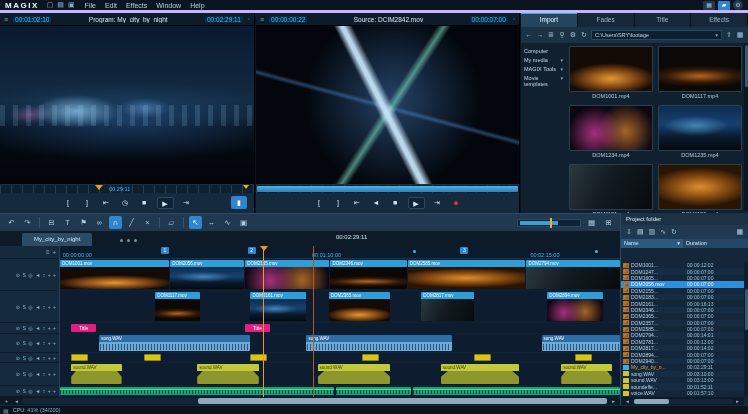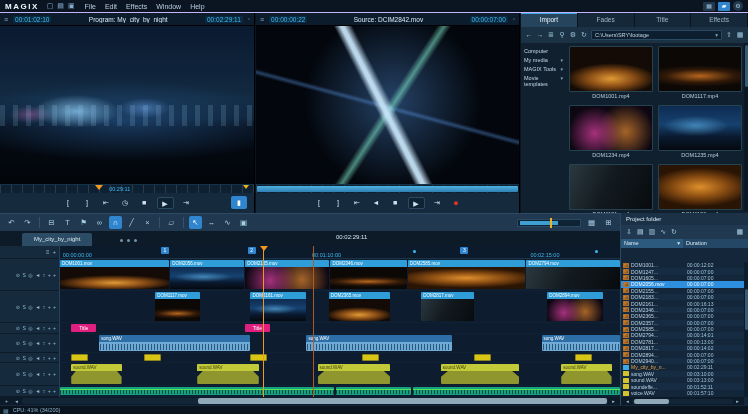--- a/index.html
+++ b/index.html
@@ -1,18 +1,18 @@
 <!DOCTYPE html>
 <html><head>
 <meta charset="utf-8">
 <style>
 *{margin:0;padding:0;box-sizing:border-box}
 html,body{width:748px;height:414px;overflow:hidden}
 body{font-family:"Liberation Sans","DejaVu Sans",sans-serif;background:#0a1420;color:#cfe0ec;position:relative}
-.titlebar{position:absolute;left:0;top:0;width:748px;height:13px;background:#0b1522;display:flex;align-items:center;padding:0 5px;border-bottom:1px solid #c4b5fd;z-index:10}
+.titlebar{position:absolute;left:0;top:0;width:748px;height:13px;background:#0b1522;display:flex;align-items:center;padding:0 5px;border-bottom:3px solid #c4b5fd;z-index:10}
 .brand{font-weight:bold;font-size:8px;letter-spacing:1.5px;color:#eef6fc}
 .qicons{display:flex;gap:4px;margin-left:8px}
 .qicons .qi{font-size:7px;color:#86add0}
 .menus{display:flex;gap:9px;margin-left:10px}
 .menu-item{font-size:7px;color:#b7cddf}
 .win-icons{margin-left:auto;display:flex;gap:3px;align-items:center}
 .win-icons .wi{width:12px;height:9px;font-size:6px;line-height:9px;text-align:center;color:#9fc3d8;background:#22384c;border-radius:1px}
 .win-icons .wi.act{background:#2f86cf;color:#fff}
 .win-icons .wi.round{border-radius:50%;width:10px;height:10px;line-height:10px}
 .monitor{position:absolute;top:13px;height:200px;background:#02060b}

